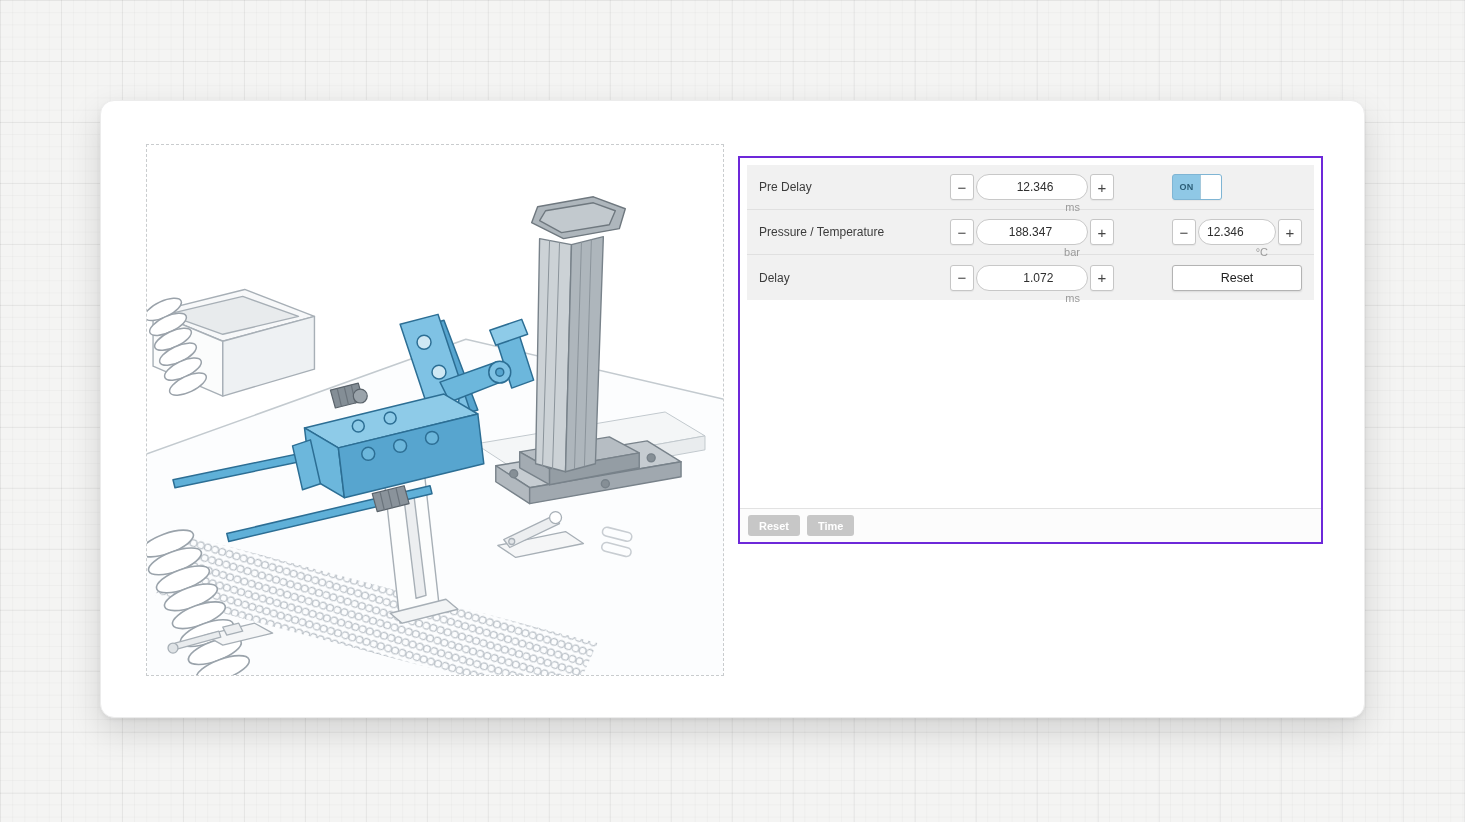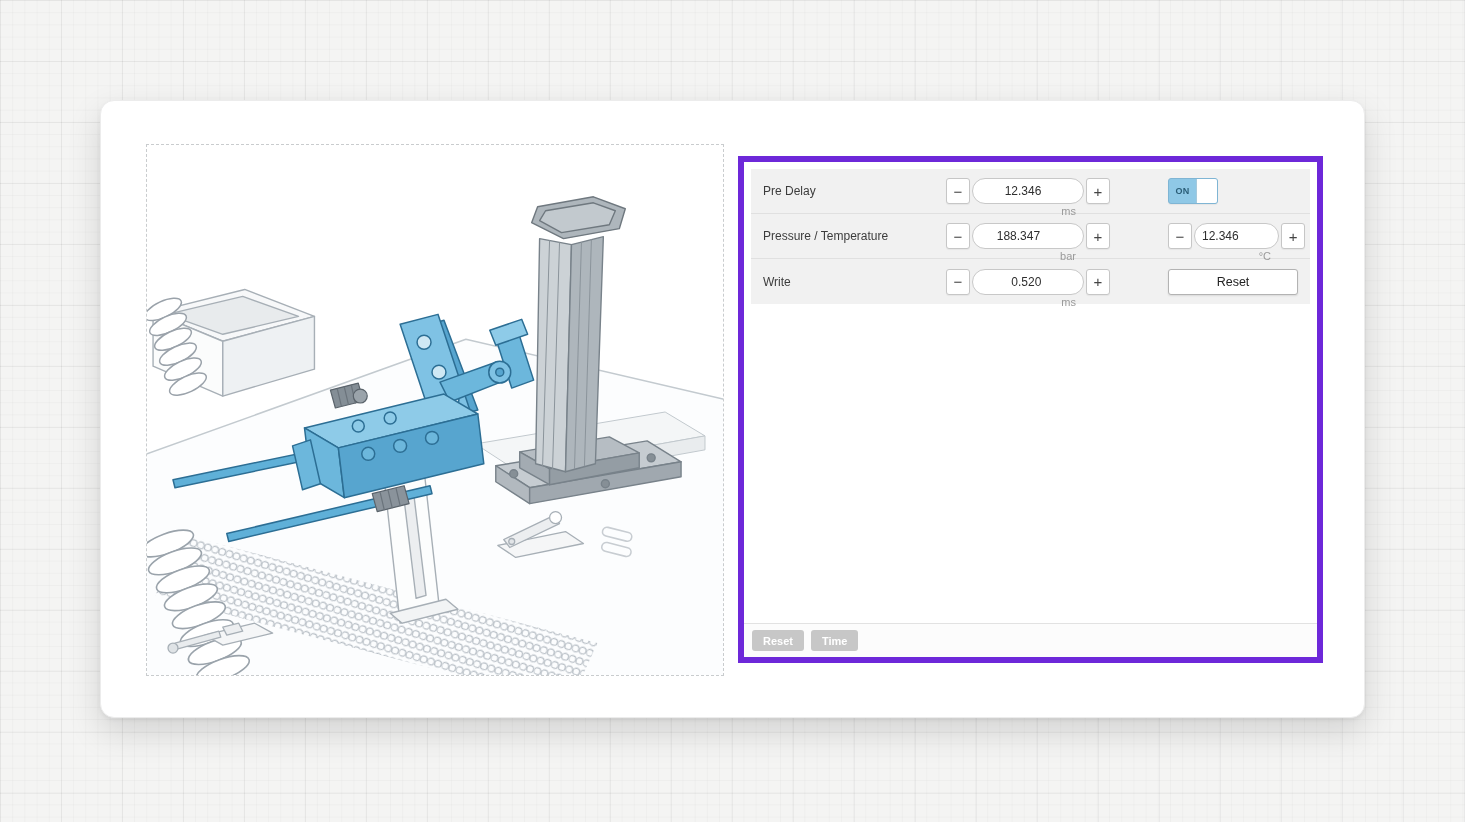--- a/index.html
+++ b/index.html
@@ -20,43 +20,43 @@
     background:#ffffff; border:1px solid #ececec; border-radius:14px;
     box-shadow: 0 2px 4px rgba(0,0,0,.05), 0 14px 34px rgba(0,0,0,.14);
   }
   .model-viewport {
     position:absolute; left:45px; top:43px; width:578px; height:532px;
     border:1.5px dashed #c9ccce; background:#ffffff;
   }
   .model-viewport svg { display:block; width:100%; height:100%; }
 
   .control-panel {
-    position:absolute; left:637px; top:55px; width:585px; height:507px;
-    border:6px solid #6d28d9; background:#ffffff;
+    position:absolute; left:637px; top:55px; width:585px; height:388px;
+    border:2px solid #6d28d9; background:#ffffff;
     display:flex; flex-direction:column;
   }
   .rows { margin:7px; }
   .setting-row {
     display:flex; align-items:center; height:45px; padding:0 12px;
     background:#f1f1f1; border-bottom:1px solid #e0e0e0;
   }
   .setting-row:last-child { border-bottom:none; }
   .setting-label { font-size:12px; color:#3c3c3c; }
   .row-controls { margin-left:auto; display:flex; align-items:center; gap:24px; }
   .stepper { display:flex; align-items:center; gap:2px; width:164px; }
   .step-btn {
     width:24px; height:26px; flex:0 0 24px; display:flex; align-items:center; justify-content:center;
     background:#ffffff; border:1px solid #c6c6c6; border-radius:3px;
     font-size:15px; line-height:1; color:#444; padding:0; cursor:pointer;
     box-shadow:0 1px 1px rgba(0,0,0,.05);
     font-family:"Liberation Sans","DejaVu Sans",sans-serif;
   }
   .stepper-field {
     flex:1; height:26px; background:#ffffff; border:1px solid #c8c8c8; border-radius:13px;
-    display:flex; align-items:center; justify-content:flex-end; gap:20px; padding:0 7px;
+    display:flex; align-items:center; justify-content:flex-end; gap:12px; padding:0 7px;
   }
   .stepper-field .value { font-size:12px; color:#2e2e2e; }
   .stepper-field .unit  { font-size:11px; color:#9a9a9a;margin-top:40px; }
   .second-col { width:164px; display:flex; align-items:flex-end;padding-left:34px; }
 
   .toggle {
     width:50px; height:26px; display:flex; overflow:hidden;
     border:1px solid #7fb5d4; border-radius:3px; background:#8fc8e6; cursor:pointer;
     box-shadow:0 1px 1px rgba(0,0,0,.05);
   }
@@ -257,26 +257,26 @@
                 <span class="value">12.346</span>
                 <span class="unit">°C</span>
               </div>
               <button class="step-btn">+</button>
             </div>
           </div>
         </div>
       </div>
 
       <div class="setting-row">
-        <span class="setting-label">Write</span>
+        <span class="setting-label">Delay</span>
         <div class="row-controls">
           <div class="stepper">
             <button class="step-btn">−</button>
             <div class="stepper-field">
-              <span class="value">0.520</span>
+              <span class="value">1.072</span>
               <span class="unit">ms</span>
             </div>
             <button class="step-btn">+</button>
           </div>
           <div class="second-col">
             <button class="reset-row-btn">Reset</button>
           </div>
         </div>
       </div>
 

